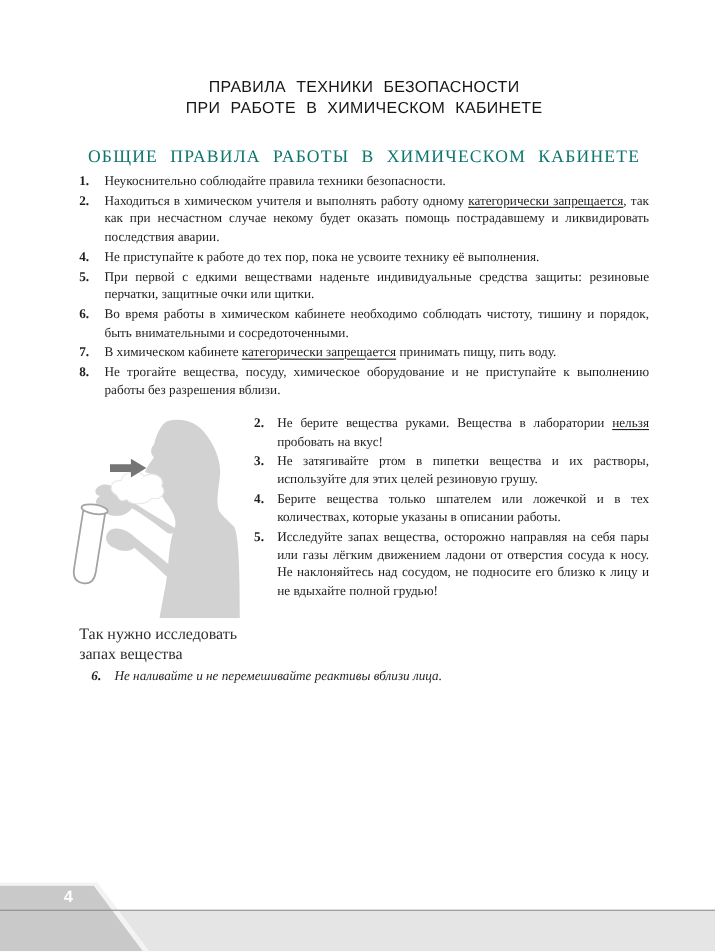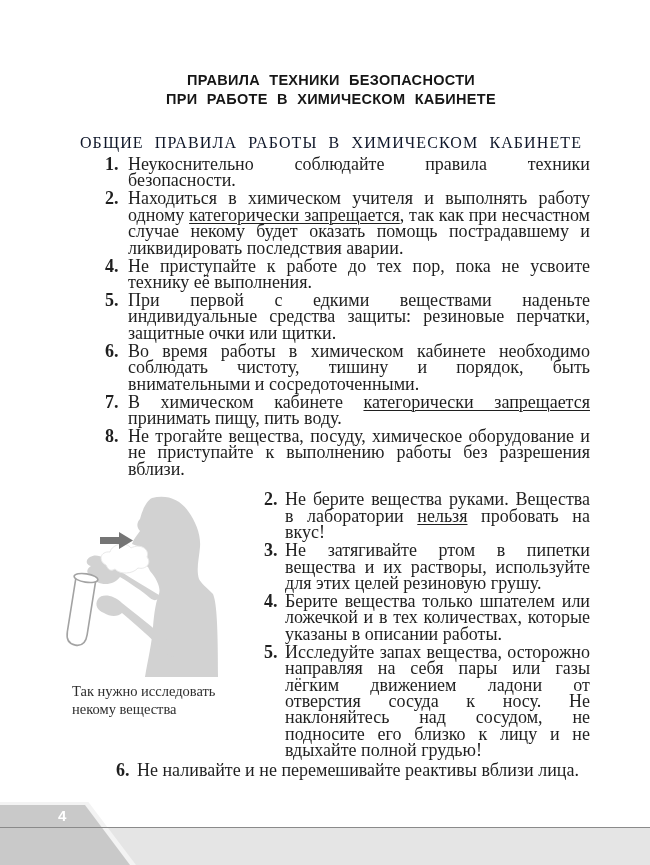--- a/index.html
+++ b/index.html
@@ -13,56 +13,56 @@
   .page{
     position:relative; width:650px; height:865px; overflow:hidden;
     background:var(--page-bg); color:var(--text);
     font-family:"Liberation Serif", serif;
   }
   .content{ padding:0 60px 0 72px; }
 
   h1{
     margin-top:71px; text-align:center;
     font-family:"Liberation Sans", sans-serif;
-    font-weight:700; font-size:14.5px; line-height:19px;
+    font-weight:400; font-size:14.5px; line-height:19px;
     letter-spacing:.3px; word-spacing:5px; color:#161616;
   }
   h1 .tl{ display:block; }
 
   h2{
     text-align:center; font-weight:400; font-size:16px; line-height:20px;
-    letter-spacing:1.1px; word-spacing:6px; color:#0f172a;
+    letter-spacing:1.1px; word-spacing:6px; color:#0f766e;
   }
   h2.first{ margin-top:24px; }
   h2.second{ margin-top:17px; }
 
   ol.rules{ list-style:none; }
   ol.rules li{
-    text-align:justify; font-size:18px; line-height:16.4px;
-    padding-left:23px; text-indent:-23px; margin-bottom:1.6px;margin-left:33px;
+    text-align:justify; font-size:12px; line-height:16.4px;
+    padding-left:23px; text-indent:-23px; margin-bottom:1.6px;
   }
   ol.rules .num{
     display:inline-block; width:23px; text-indent:0; font-weight:700;
   }
   ol.rules .txt span{ -webkit-hyphens:manual; hyphens:manual; }
   .u{ text-decoration:underline; text-underline-offset:2px; text-decoration-thickness:1px; }
 
   ol.main-rules{ margin-top:3px; }
 
   .fig-row{ display:flex; margin-top:14px; }
   figure{ flex:none; width:175px; margin-left:-12px; }
   figcaption{
     margin:2px 0 0 12px; font-size:14.5px; line-height:17.5px;
     color:var(--caption); width:160px;
   }
   ol.narrow-rules{ flex:1 1 auto; margin-left:-4px; }
   ol.narrow-rules li{ padding-left:21px; text-indent:-21px; }
   ol.narrow-rules .num{ width:21px; }
 
-  ol.wide-rules{ margin-top:2px; margin-left:11px; }
+  ol.wide-rules{ margin-top:2px; margin-left:11px;font-style:italic; }
   ol.wide-rules li{ padding-left:21px; text-indent:-21px; }
   ol.wide-rules .num{ width:21px; }
 
   .footer{ position:absolute; left:0; right:0; bottom:0; height:70px; }
   .strip{
     position:absolute; left:0; right:0; top:33px; height:37px;
     background:var(--footer-strip);
   }
   .tab-bevel{
     position:absolute; left:0; top:7px; width:136px; height:63px;
@@ -144,21 +144,21 @@
             </g>
 
             <path class="sil" d="
               M120,160 C106,148 88,132 72,120 L62,112
               C54,104 42,102 38,108 C34,114 38,120 44,122
               C50,126 58,126 62,122 C74,132 92,148 104,160
               C112,168 120,168 120,160 Z"></path>
 
             <polygon points="40,46 59,46 59,41 73,49.5 59,58 59,53 40,53" fill="var(--arrow)"></polygon>
           </svg>
-          <figcaption>Так нужно исследовать некому вещества</figcaption>
+          <figcaption>Так нужно исследовать запах вещества</figcaption>
         </figure>
 
         <ol class="rules narrow-rules">
             <li><span class="num">2.</span><span class="txt"><span>Не берите вещества руками. Вещества в лабора­тории </span><span class="u">нельзя</span><span> пробовать на вкус!</span></span></li>
             <li><span class="num">3.</span><span class="txt"><span>Не затягивайте ртом в пипетки вещества и их растворы, используйте для этих целей резиновую грушу.</span></span></li>
             <li><span class="num">4.</span><span class="txt"><span>Берите вещества только шпателем или ложечкой и в тех количествах, которые указаны в описании работы.</span></span></li>
             <li><span class="num">5.</span><span class="txt"><span>Исследуйте запах вещества, осторожно направляя на себя пары или газы лёгким движением ладо­ни от отверстия сосуда к носу. Не наклоняйтесь над сосудом, не подносите его близко к лицу и не вдыхайте полной грудью!</span></span></li>
           </ol>
       </div>
 

